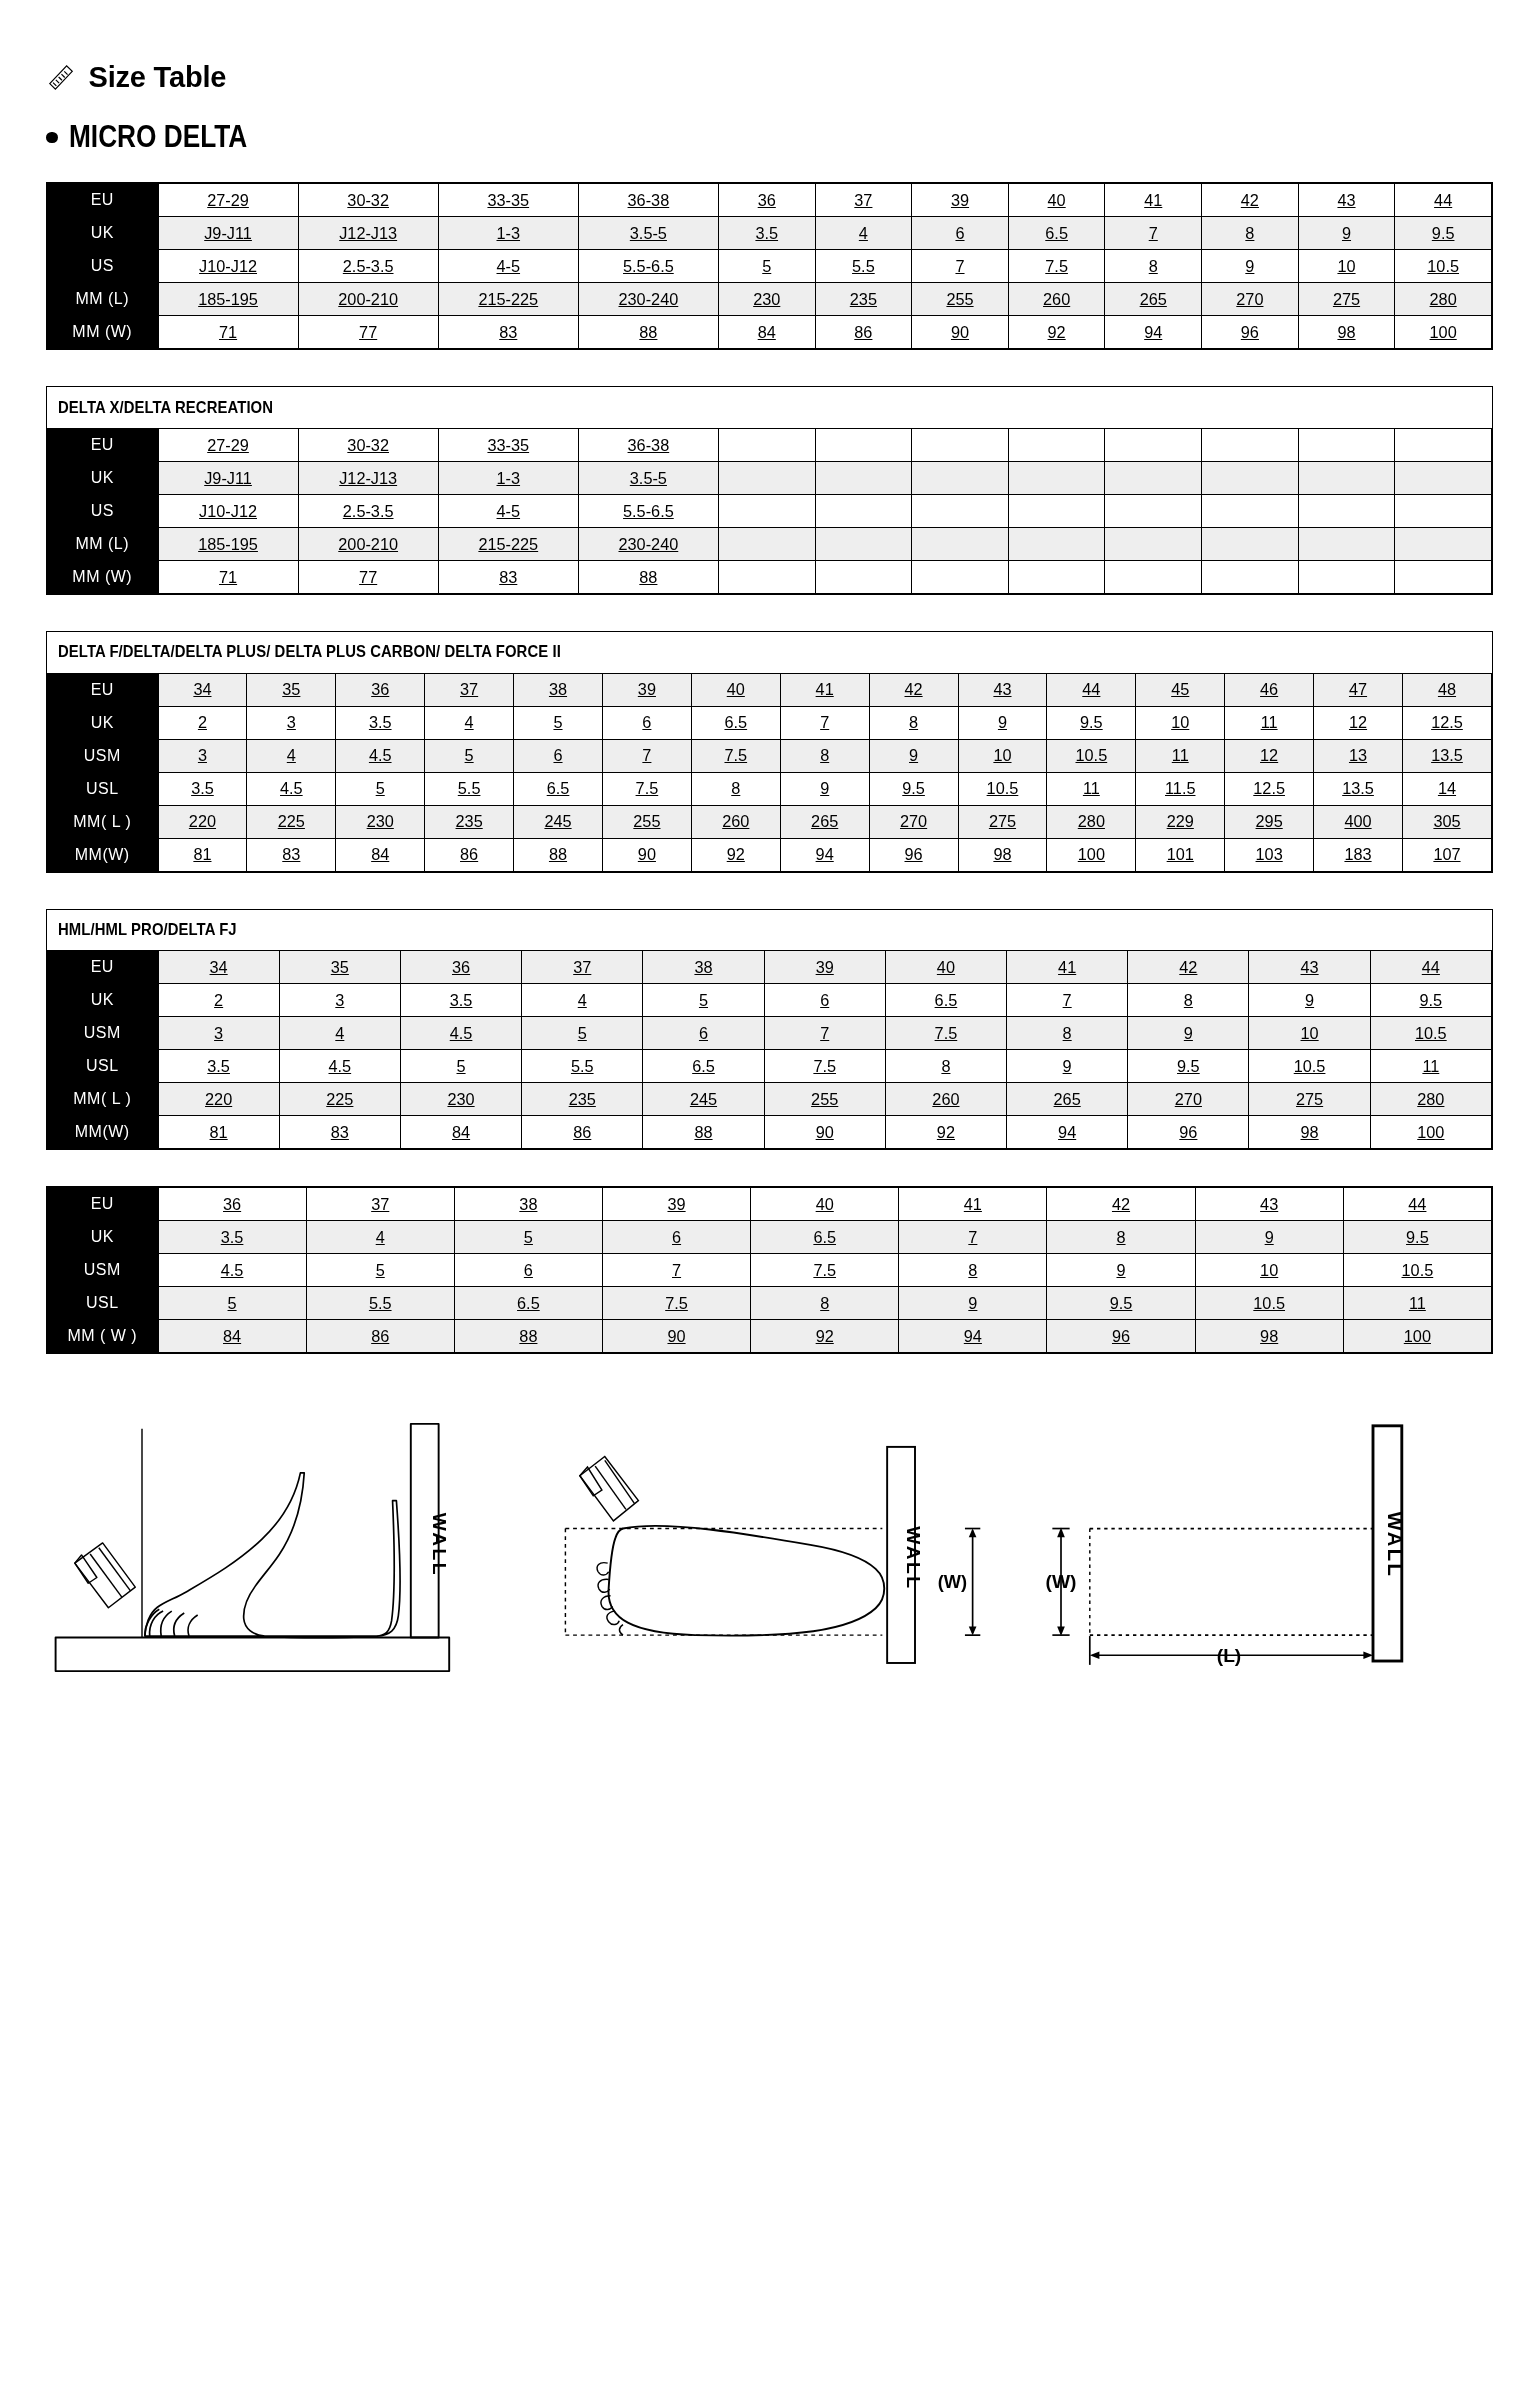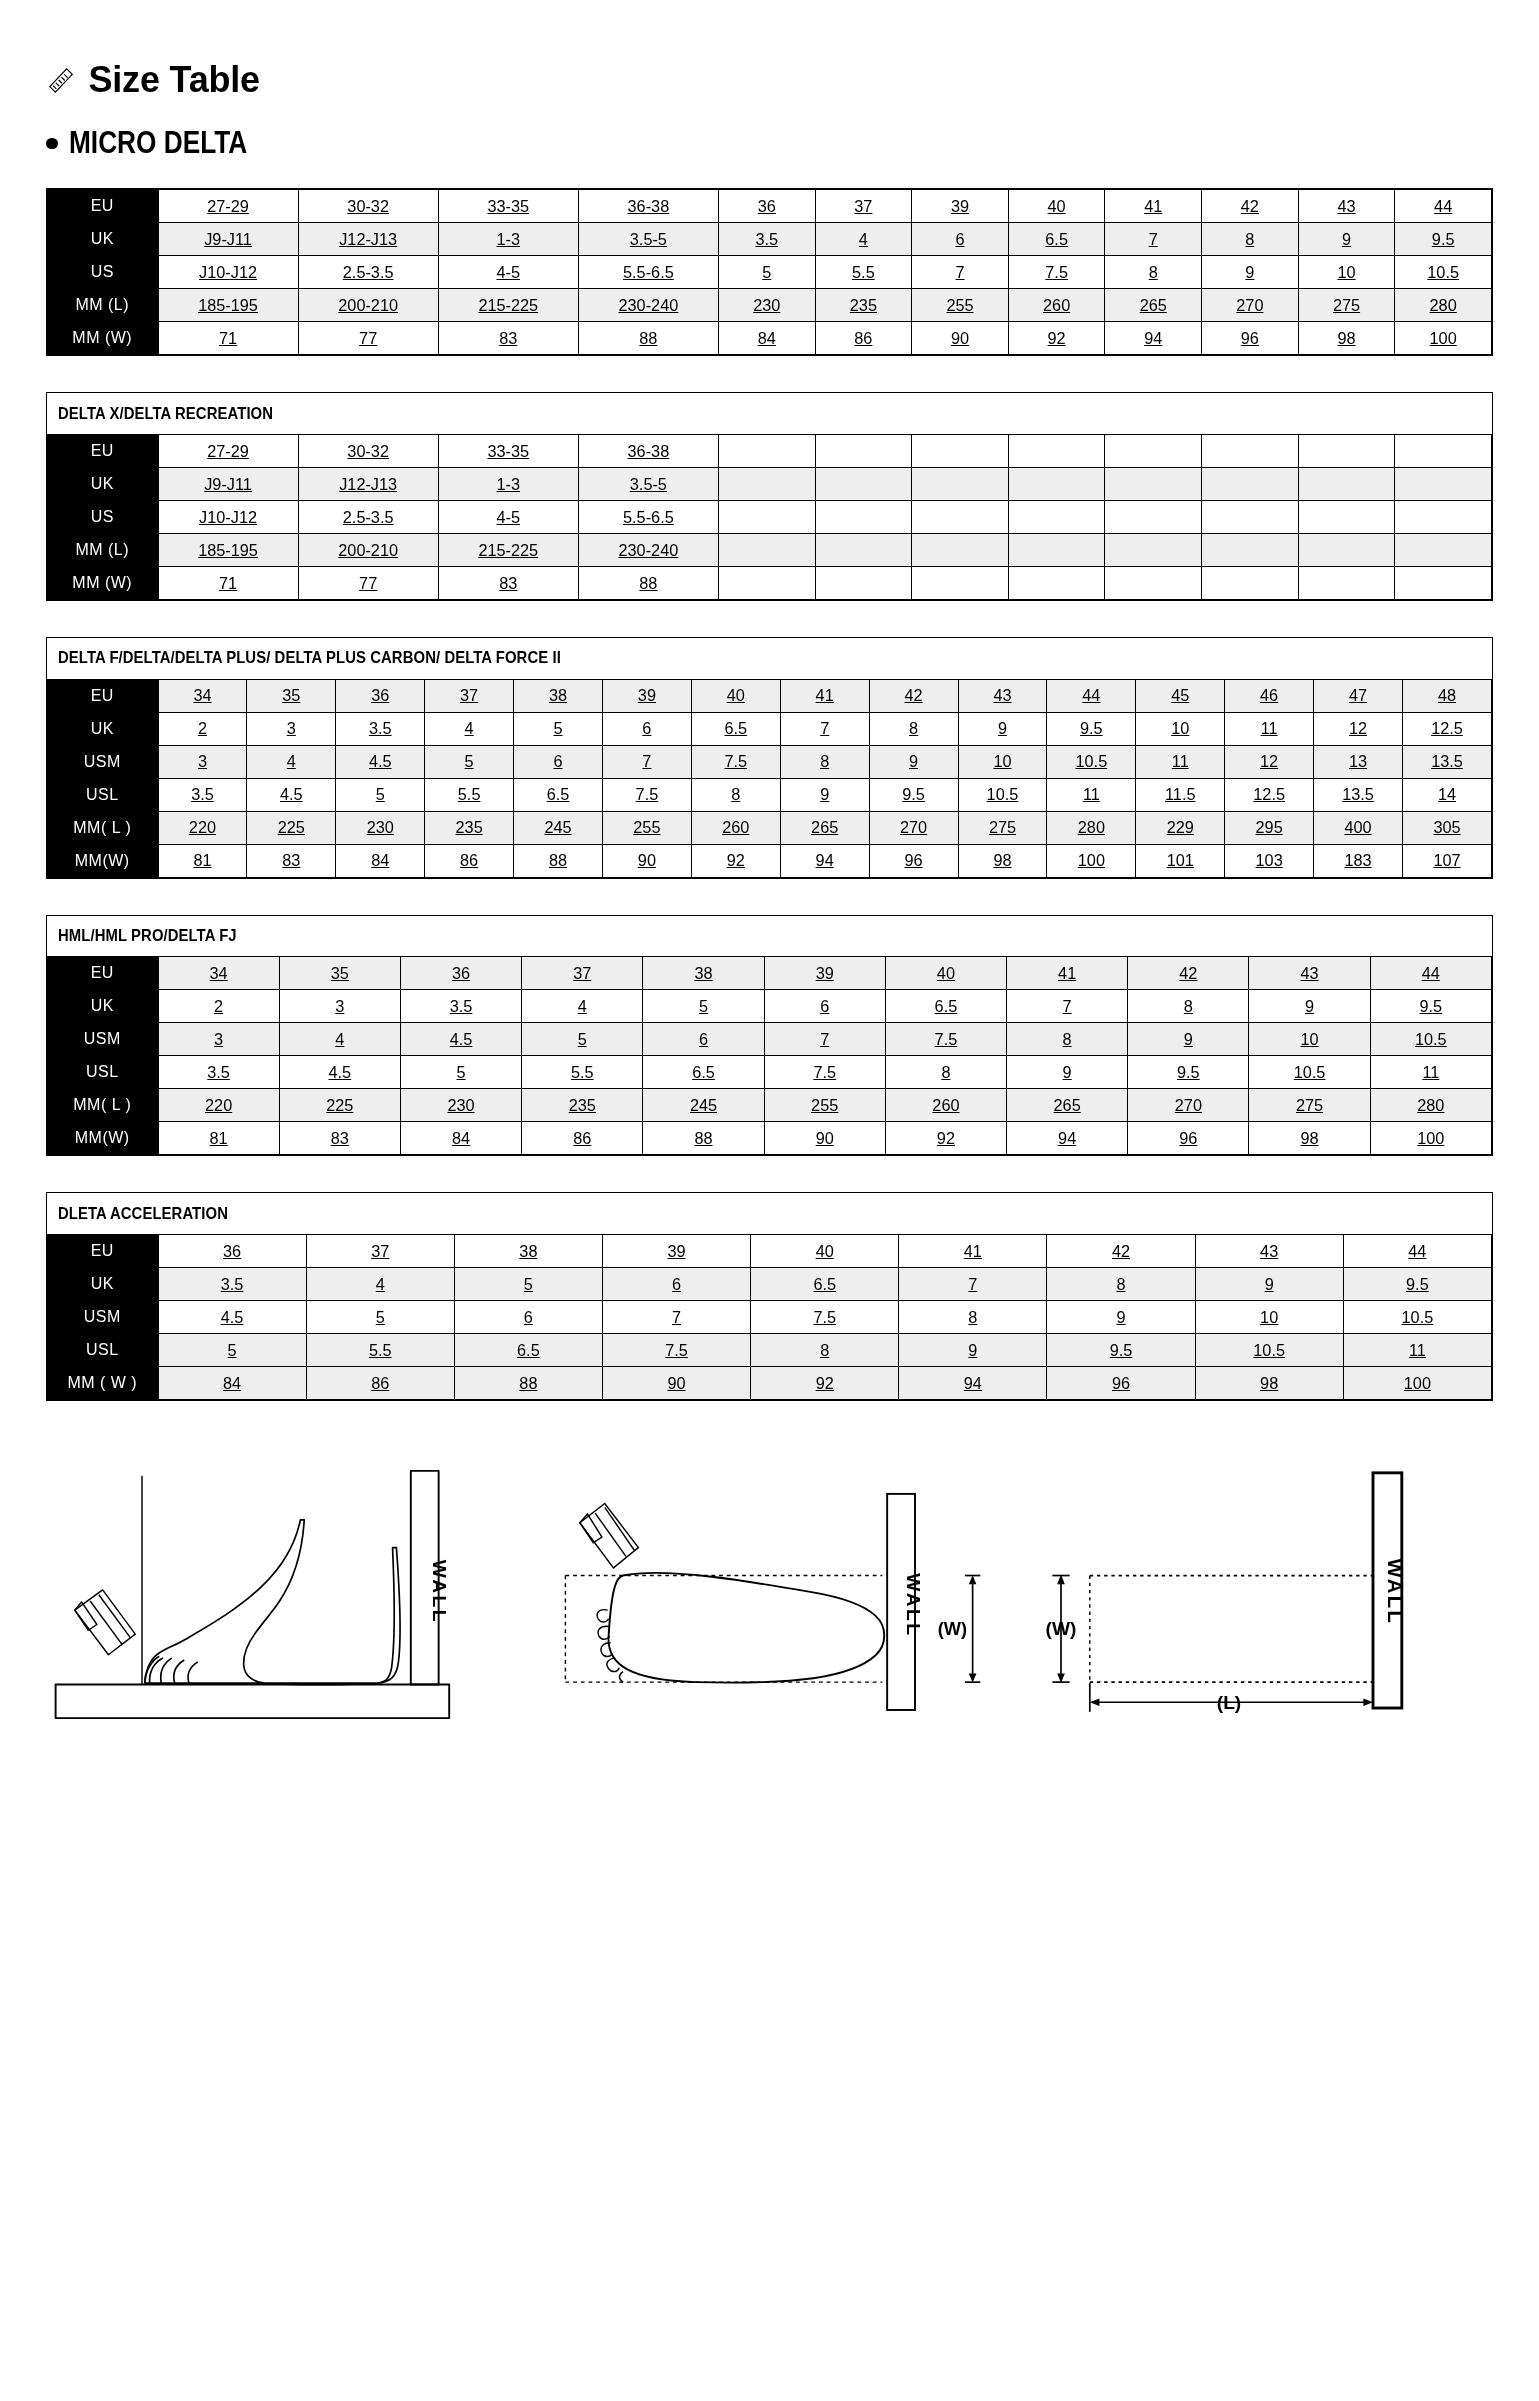--- a/index.html
+++ b/index.html
@@ -28,21 +28,21 @@
     gap: 12.5px;
     padding: 62px 0 0 46px;
   }
   .ruler-icon {
     width: 30px;
     height: 30px;
     flex: 0 0 auto;
     display: block;
   }
   .page-title {
-    font-size: 36px;
+    font-size: 29px;
     font-weight: bold;
     letter-spacing: -0.2px;
     line-height: 1;
     text-align: right;
   }
 
   .subhead {
     display: flex;
     align-items: center;
     gap: 11.5px;
@@ -583,21 +583,20 @@
               <td class="plain">92</td>
               <td class="plain">94</td>
               <td class="plain">96</td>
               <td class="plain">98</td>
               <td class="plain">100</td>
             </tr>
           </tbody>
         </table>
       </div>
       <div class="size-block">
-        <div class="block-title"><span>DLETA ACCELERATION</span></div>
         <table class="size-table">
           <colgroup>
             <col style="width: 111px;">
             <col style="width: 11.1111%;">
             <col style="width: 11.1111%;">
             <col style="width: 11.1111%;">
             <col style="width: 11.1111%;">
             <col style="width: 11.1111%;">
             <col style="width: 11.1111%;">
             <col style="width: 11.1111%;">

